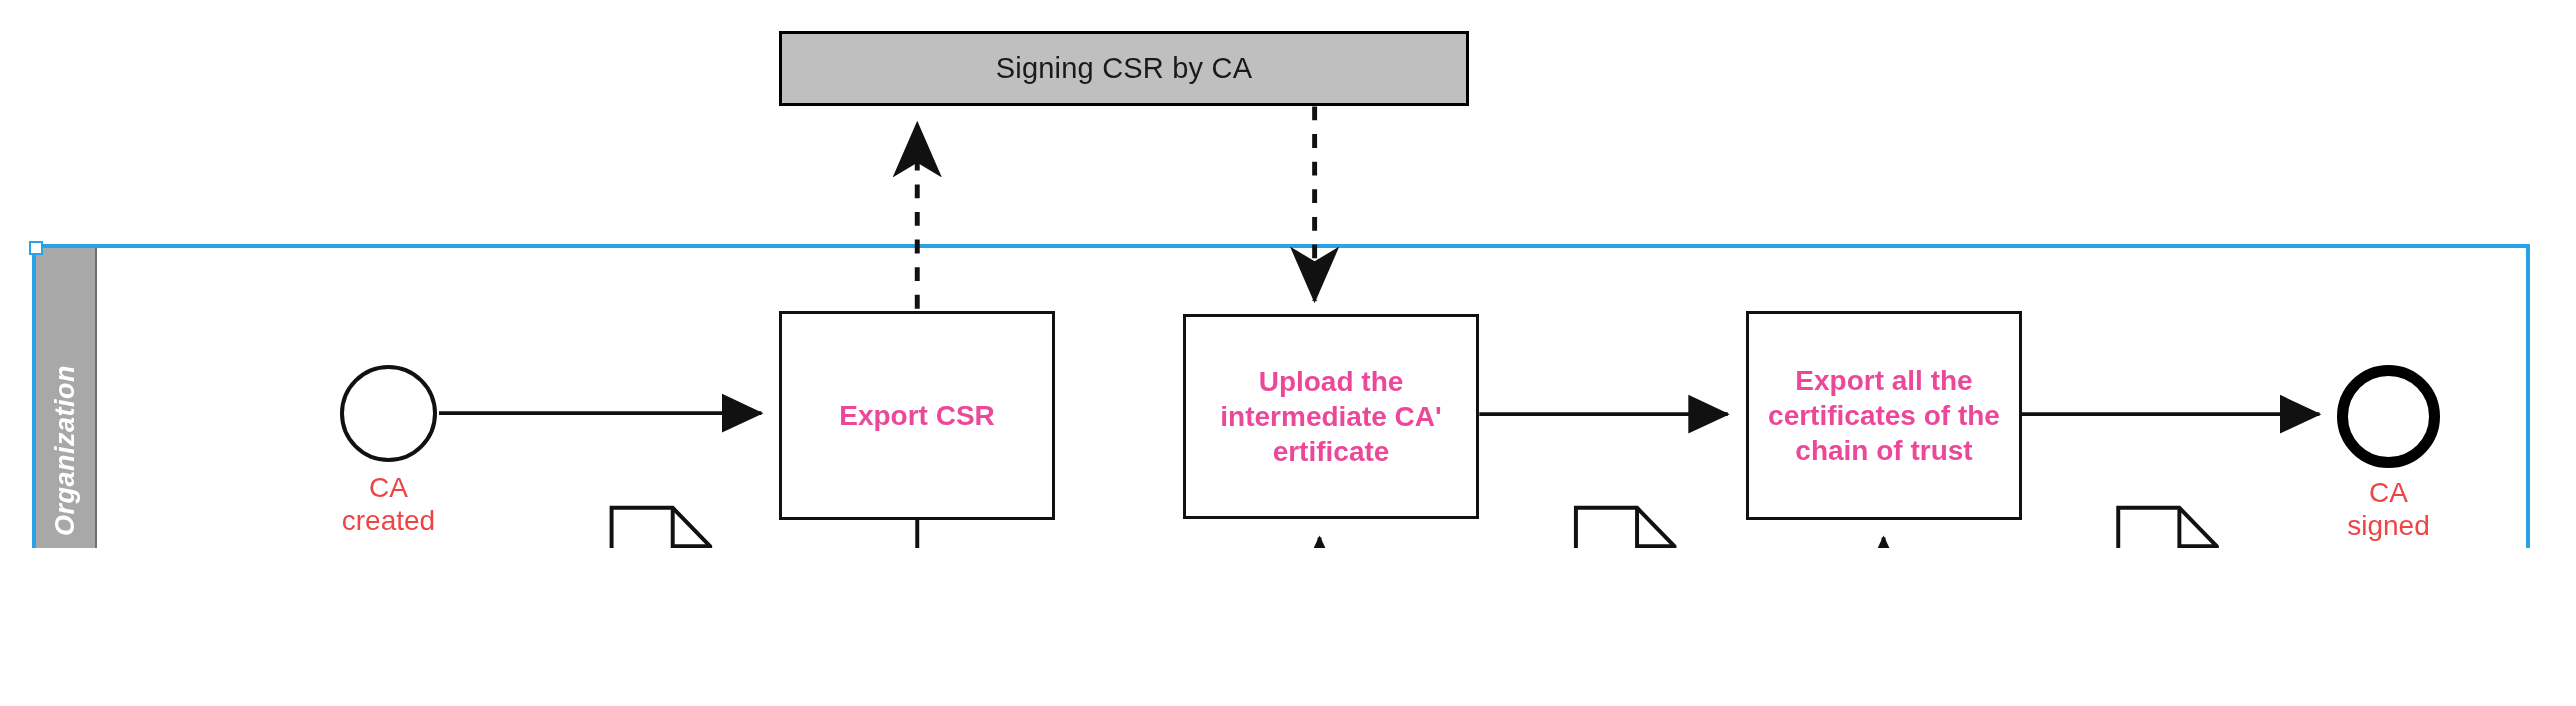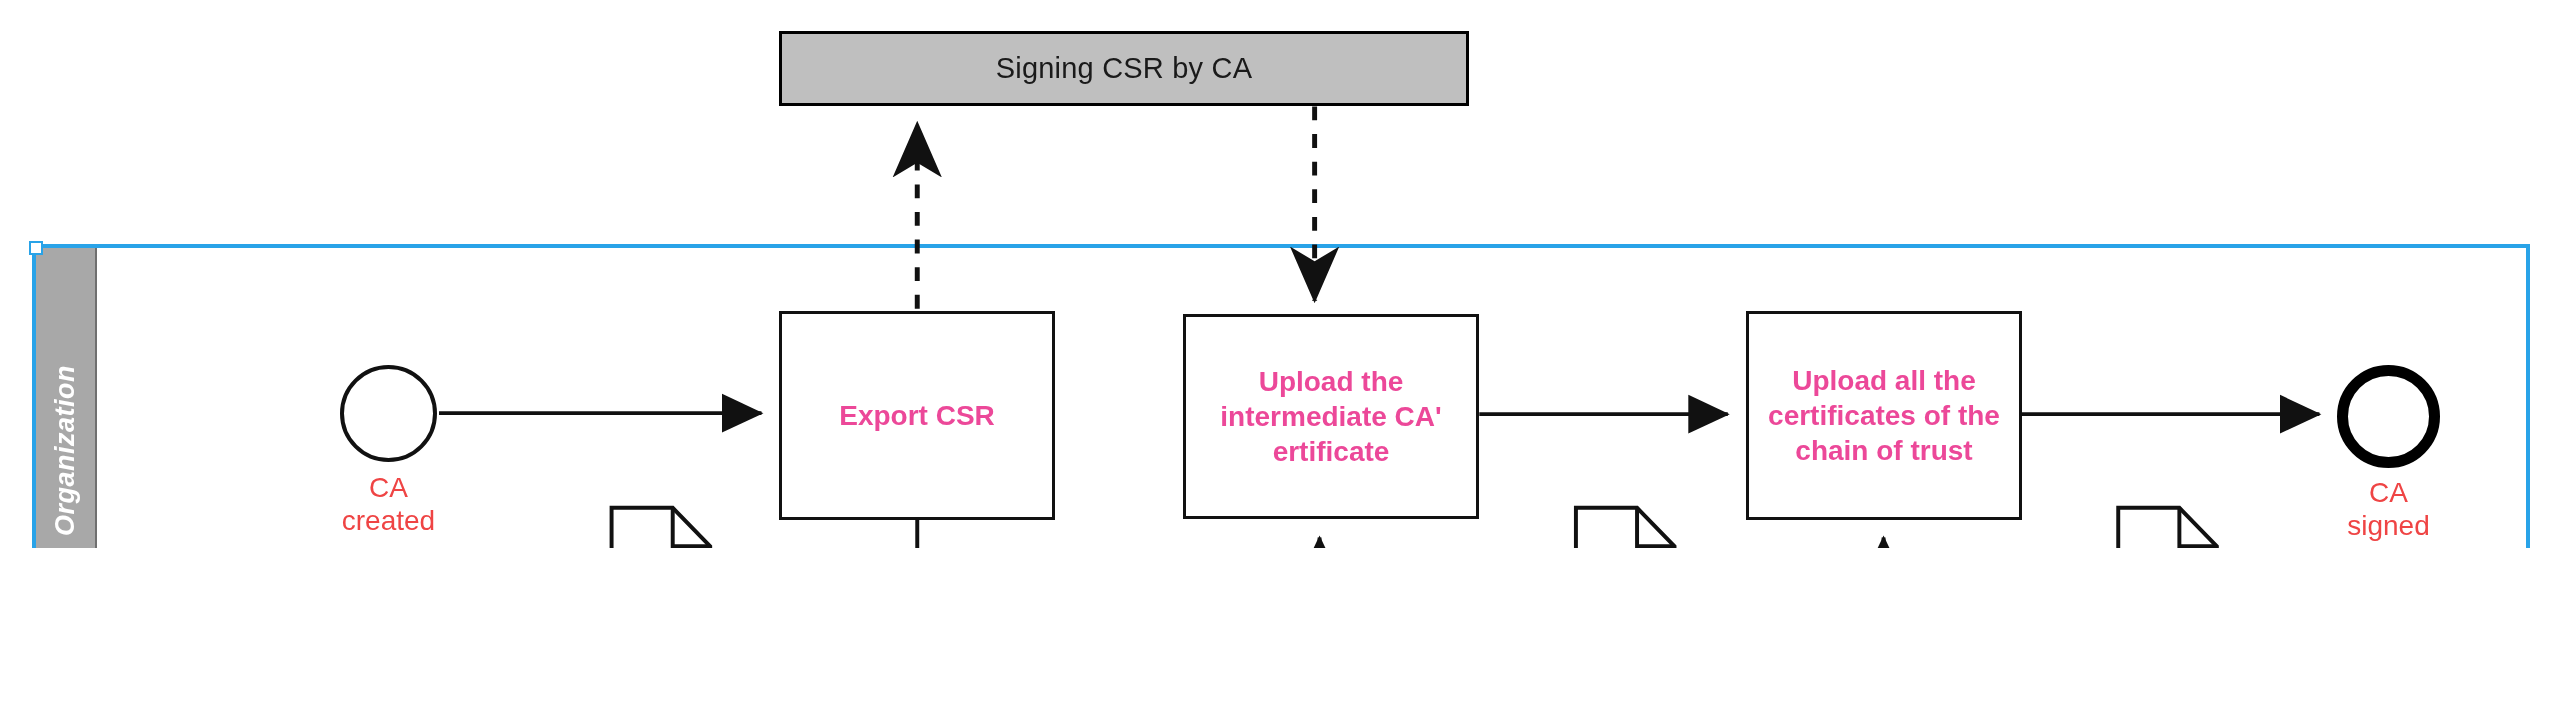--- a/index.html
+++ b/index.html
@@ -149,21 +149,21 @@
     <span class="task-label" style="white-space: pre-line;">Export CSR</span>
   </div>
 
   <div class="task" style="left:1183px; top:314px; width:296px; height:205px;">
     <span class="task-label" style="white-space: pre-line;">Upload the
 intermediate CA'
 ertificate</span>
   </div>
 
   <div class="task" style="left:1746px; top:311px; width:276px; height:209px;">
-    <span class="task-label" style="white-space: pre-line;">Upload all the
+    <span class="task-label" style="white-space: pre-line;">Export all the
 certificates of the
 chain of trust</span>
   </div>
 
   <div class="event start" style="left:340px; top:365px; width:97px; height:97px;"></div>
   <div class="event-label" style="left:290px; top:471px; width:197px;">CA
 created</div>
 
   <div class="event end" style="left:2337px; top:365px; width:103px; height:103px;"></div>
   <div class="event-label" style="left:2290px; top:476px; width:197px;">CA

